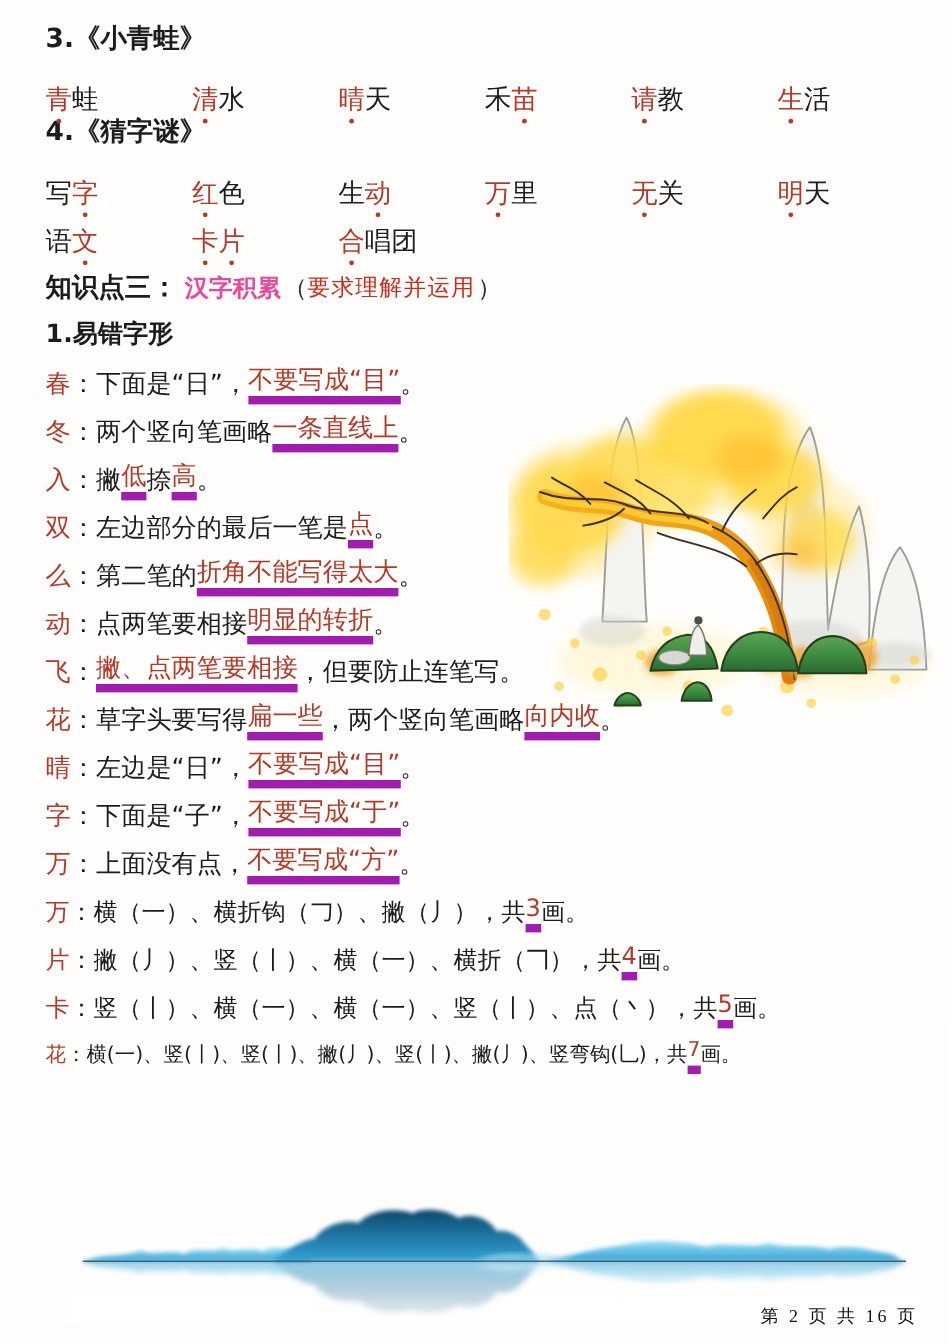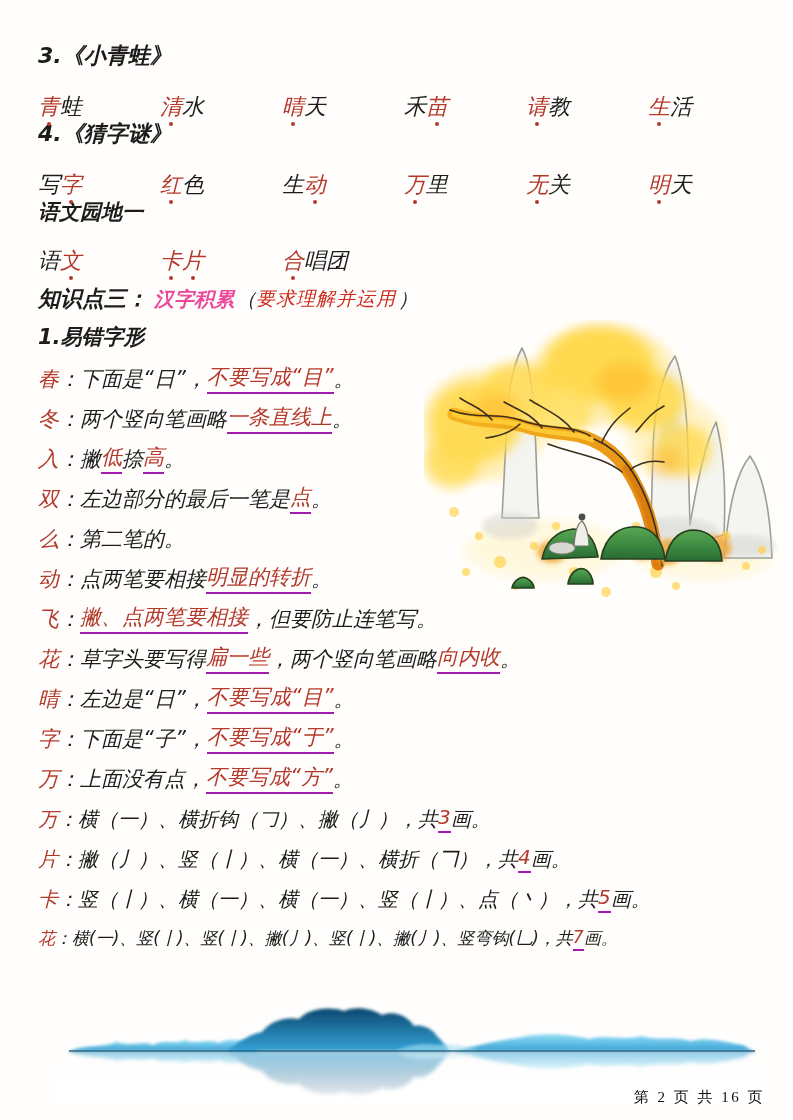--- a/index.html
+++ b/index.html
@@ -7,25 +7,24 @@
     position:relative;
     width:793px;height:1120px;
     background:#fffefd;
     overflow:hidden;
     font-family:"DejaVu Sans","Liberation Sans",sans-serif;
     color:#1d1c1a;
   }
   .content{
     position:relative;
     z-index:2;
-    padding:43px 20px 0 38px;
-    font-style:italic;
+    padding:20px 20px 0 38px;
   }
   .r{color:#b5392a;}
-  .u{border-bottom:2px solid #a21caf;padding-bottom:1px;}
+  .u{border-bottom:7px solid #a21caf;padding-bottom:1px;}
   .d{position:relative;}
   .d::after{
     content:"";position:absolute;left:50%;bottom:-7px;
     width:4px;height:4px;border-radius:50%;background:#b5392a;
     transform:translateX(-50%);
   }
   .lesson-title{font-size:22px;font-weight:bold;height:38px;line-height:26px;}
   .garden-title{font-size:21px;font-weight:bold;height:36px;line-height:26px;}
   .vrow{display:flex;height:40px;align-items:flex-start;}
   .vrow .word{width:122px;font-size:22px;line-height:28px;white-space:nowrap;flex:0 0 auto;margin-top:12px;}
@@ -212,21 +211,20 @@
     <div class="lesson-title">4.《猜字谜》</div>
     <div class="vrow">
         <span class="word"><span class="">写</span><span class="r d">字</span></span>
         <span class="word"><span class="r d">红</span><span class="">色</span></span>
         <span class="word"><span class="">生</span><span class="r d">动</span></span>
         <span class="word"><span class="r d">万</span><span class="">里</span></span>
         <span class="word"><span class="r d">无</span><span class="">关</span></span>
         <span class="word"><span class="r d">明</span><span class="">天</span></span>
       </div>
 
-    <div class="garden-title">语文园地一</div>
     <div class="vrow">
         <span class="word"><span class="">语</span><span class="r d">文</span></span>
         <span class="word"><span class="r d">卡</span><span class="r d">片</span></span>
         <span class="word"><span class="r d">合</span><span class="">唱团</span></span>
       </div>
 
     <div class="point-heading">
       <span class="point-label">知识点三：</span>
       <span class="point-title">汉字积累</span>
       <span class="point-paren">（</span>
@@ -258,20 +256,21 @@
         </div>
         <div class="note">
           <span class="head">双</span>
           <span class="">：左边部分的最后一笔是</span>
           <span class="r u ">点</span>
           <span class="">。</span>
         </div>
         <div class="note">
           <span class="head">么</span>
           <span class="">：第二笔的</span>
+          <span class="r u ">折角不能写得太大</span>
           <span class="">。</span>
         </div>
         <div class="note">
           <span class="head">动</span>
           <span class="">：点两笔要相接</span>
           <span class="r u ">明显的转折</span>
           <span class="">。</span>
         </div>
         <div class="note">
           <span class="head">飞</span>

